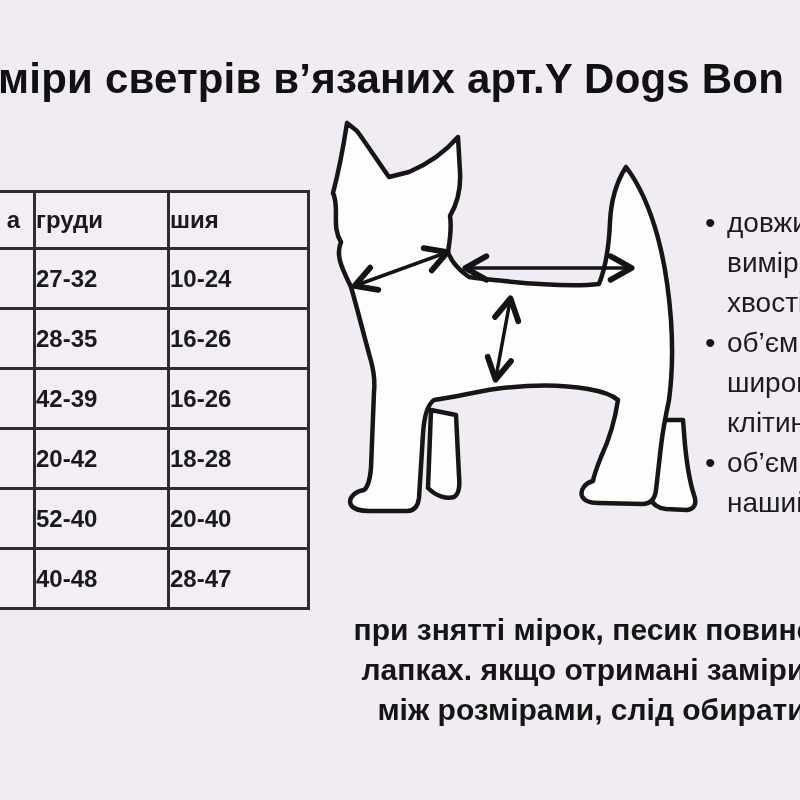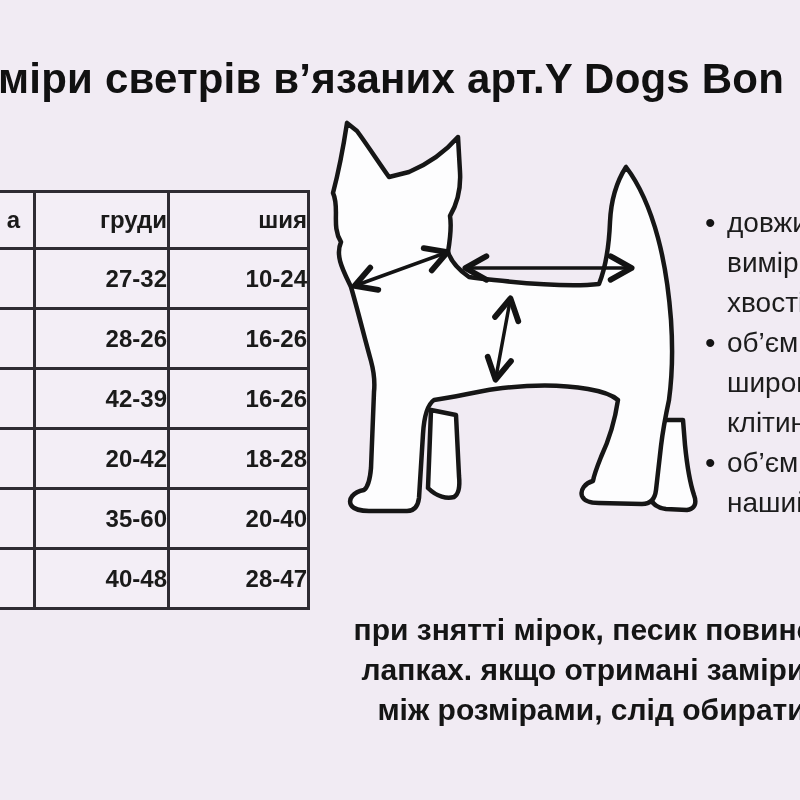--- a/index.html
+++ b/index.html
@@ -18,21 +18,21 @@
   table.size-table {
     position:absolute; left:-101px; top:190px;
     border-collapse:collapse; table-layout:fixed;
   }
   table.size-table col.c1 { width:134px; }
   table.size-table col.c2 { width:134px; }
   table.size-table col.c3 { width:140px; }
   table.size-table td, table.size-table th {
     border:3px solid #2e2b33;
     background:#f3eef6;
-    font-size:24px; font-weight:700; text-align:right;
+    font-size:24px; font-weight:700; text-align:left;
     color:#1a1a1a;
   }
   table.size-table tr { height:60px; }
   table.size-table tr.head { height:57px; }
   table.size-table .c1cell { text-align:right; padding-right:13px; }
   .dog-wrap { position:absolute; left:300px; top:100px; width:420px; height:440px; }
   .notes {
     position:absolute; left:693px; top:203px; width:160px;
   }
   .note-item { display:flex; align-items:flex-start; }
@@ -62,36 +62,36 @@
     <th>груди</th>
     <th>шия</th>
   </tr>
   <tr>
     <td class="c1cell"></td>
     <td>27-32</td>
     <td>10-24</td>
   </tr>
   <tr>
     <td class="c1cell"></td>
-    <td>28-26</td>
+    <td>28-35</td>
     <td>16-26</td>
   </tr>
   <tr>
     <td class="c1cell"></td>
     <td>42-39</td>
     <td>16-26</td>
   </tr>
   <tr>
     <td class="c1cell"></td>
     <td>20-42</td>
     <td>18-28</td>
   </tr>
   <tr>
     <td class="c1cell"></td>
-    <td>35-60</td>
+    <td>52-40</td>
     <td>20-40</td>
   </tr>
   <tr>
     <td class="c1cell"></td>
     <td>40-48</td>
     <td>28-47</td>
   </tr>
 </tbody>
   </table>
 

